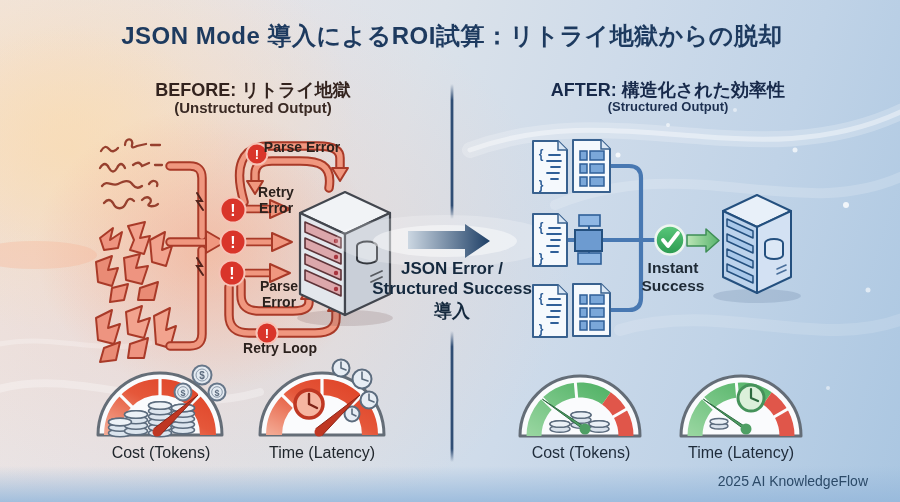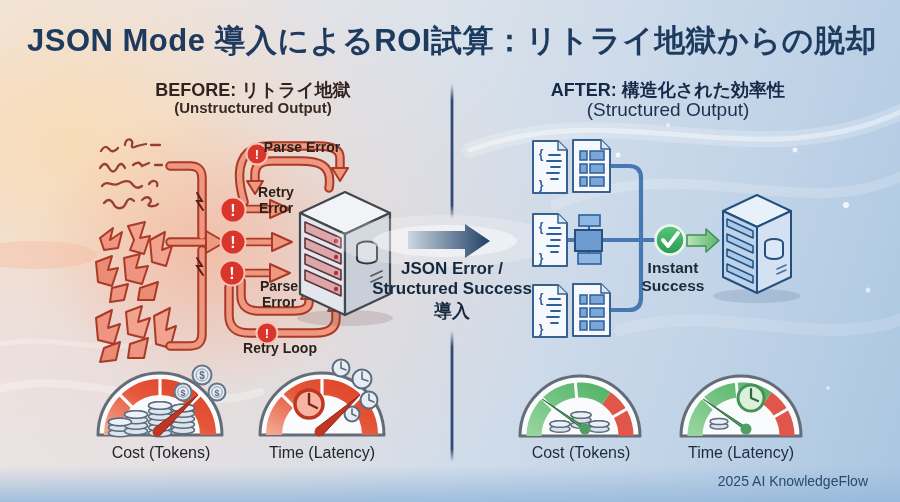--- a/index.html
+++ b/index.html
@@ -7,25 +7,25 @@
     position:relative;width:900px;height:502px;overflow:hidden;
     font-family:"Liberation Sans","DejaVu Sans",sans-serif;
     background:
       radial-gradient(ellipse 420px 300px at 7% 24%, rgba(248,222,190,.85), rgba(248,222,190,0) 70%),
       radial-gradient(ellipse 520px 400px at 22% 52%, rgba(247,199,176,.40), rgba(247,199,176,0) 72%),
       linear-gradient(108deg,#efe6e2 0%,#e6e4e8 22%,#dbe2ea 42%,#cedbea 60%,#c0d3e7 78%,#aac6e1 100%);
   }
   .layer{position:absolute;left:0;top:0;}
   .abs{position:absolute;z-index:3;}
   .ctr{transform:translateX(-50%);text-align:center;}
-  .title{top:20px;left:452px;font-size:31px;font-weight:800;color:#1d3a5f;letter-spacing:.5px;white-space:nowrap;text-align:center;}
+  .title{top:20px;left:452px;font-size:24px;font-weight:800;color:#1d3a5f;letter-spacing:.5px;white-space:nowrap;text-align:center;}
   .h-before{top:78px;left:253px;font-size:18px;font-weight:800;color:#33231e;white-space:nowrap;}
   .sub-before{top:99px;left:253px;font-size:15px;font-weight:700;color:#3a2a24;white-space:nowrap;}
   .h-after{top:78px;left:668px;font-size:18px;font-weight:800;color:#17294a;white-space:nowrap;}
-  .sub-after{top:99px;left:668px;font-size:19px;font-weight:400;color:#1d3050;white-space:nowrap;}
+  .sub-after{top:99px;left:668px;font-size:13px;font-weight:700;color:#1d3050;white-space:nowrap;}
   .errlab{font-size:14px;font-weight:700;color:#2b211d;line-height:1.12;}
   .lab-pe-top{top:140px;left:302px;white-space:nowrap;}
   .lab-re{top:185px;left:276px;width:54px;}
   .lab-pe-bot{top:279px;left:279px;width:54px;}
   .lab-rl{top:341px;left:272px;white-space:nowrap;padding-left:16px;}
   .trans{left:452px;font-weight:800;color:#15293e;white-space:nowrap;}
   .t1{top:259px;font-size:17px;}
   .t2{top:279px;font-size:17px;}
   .t3{top:299px;font-size:18px;}
   .succ{top:259px;left:673px;width:80px;font-size:15.5px;font-weight:700;color:#1e2a36;line-height:1.18;}

